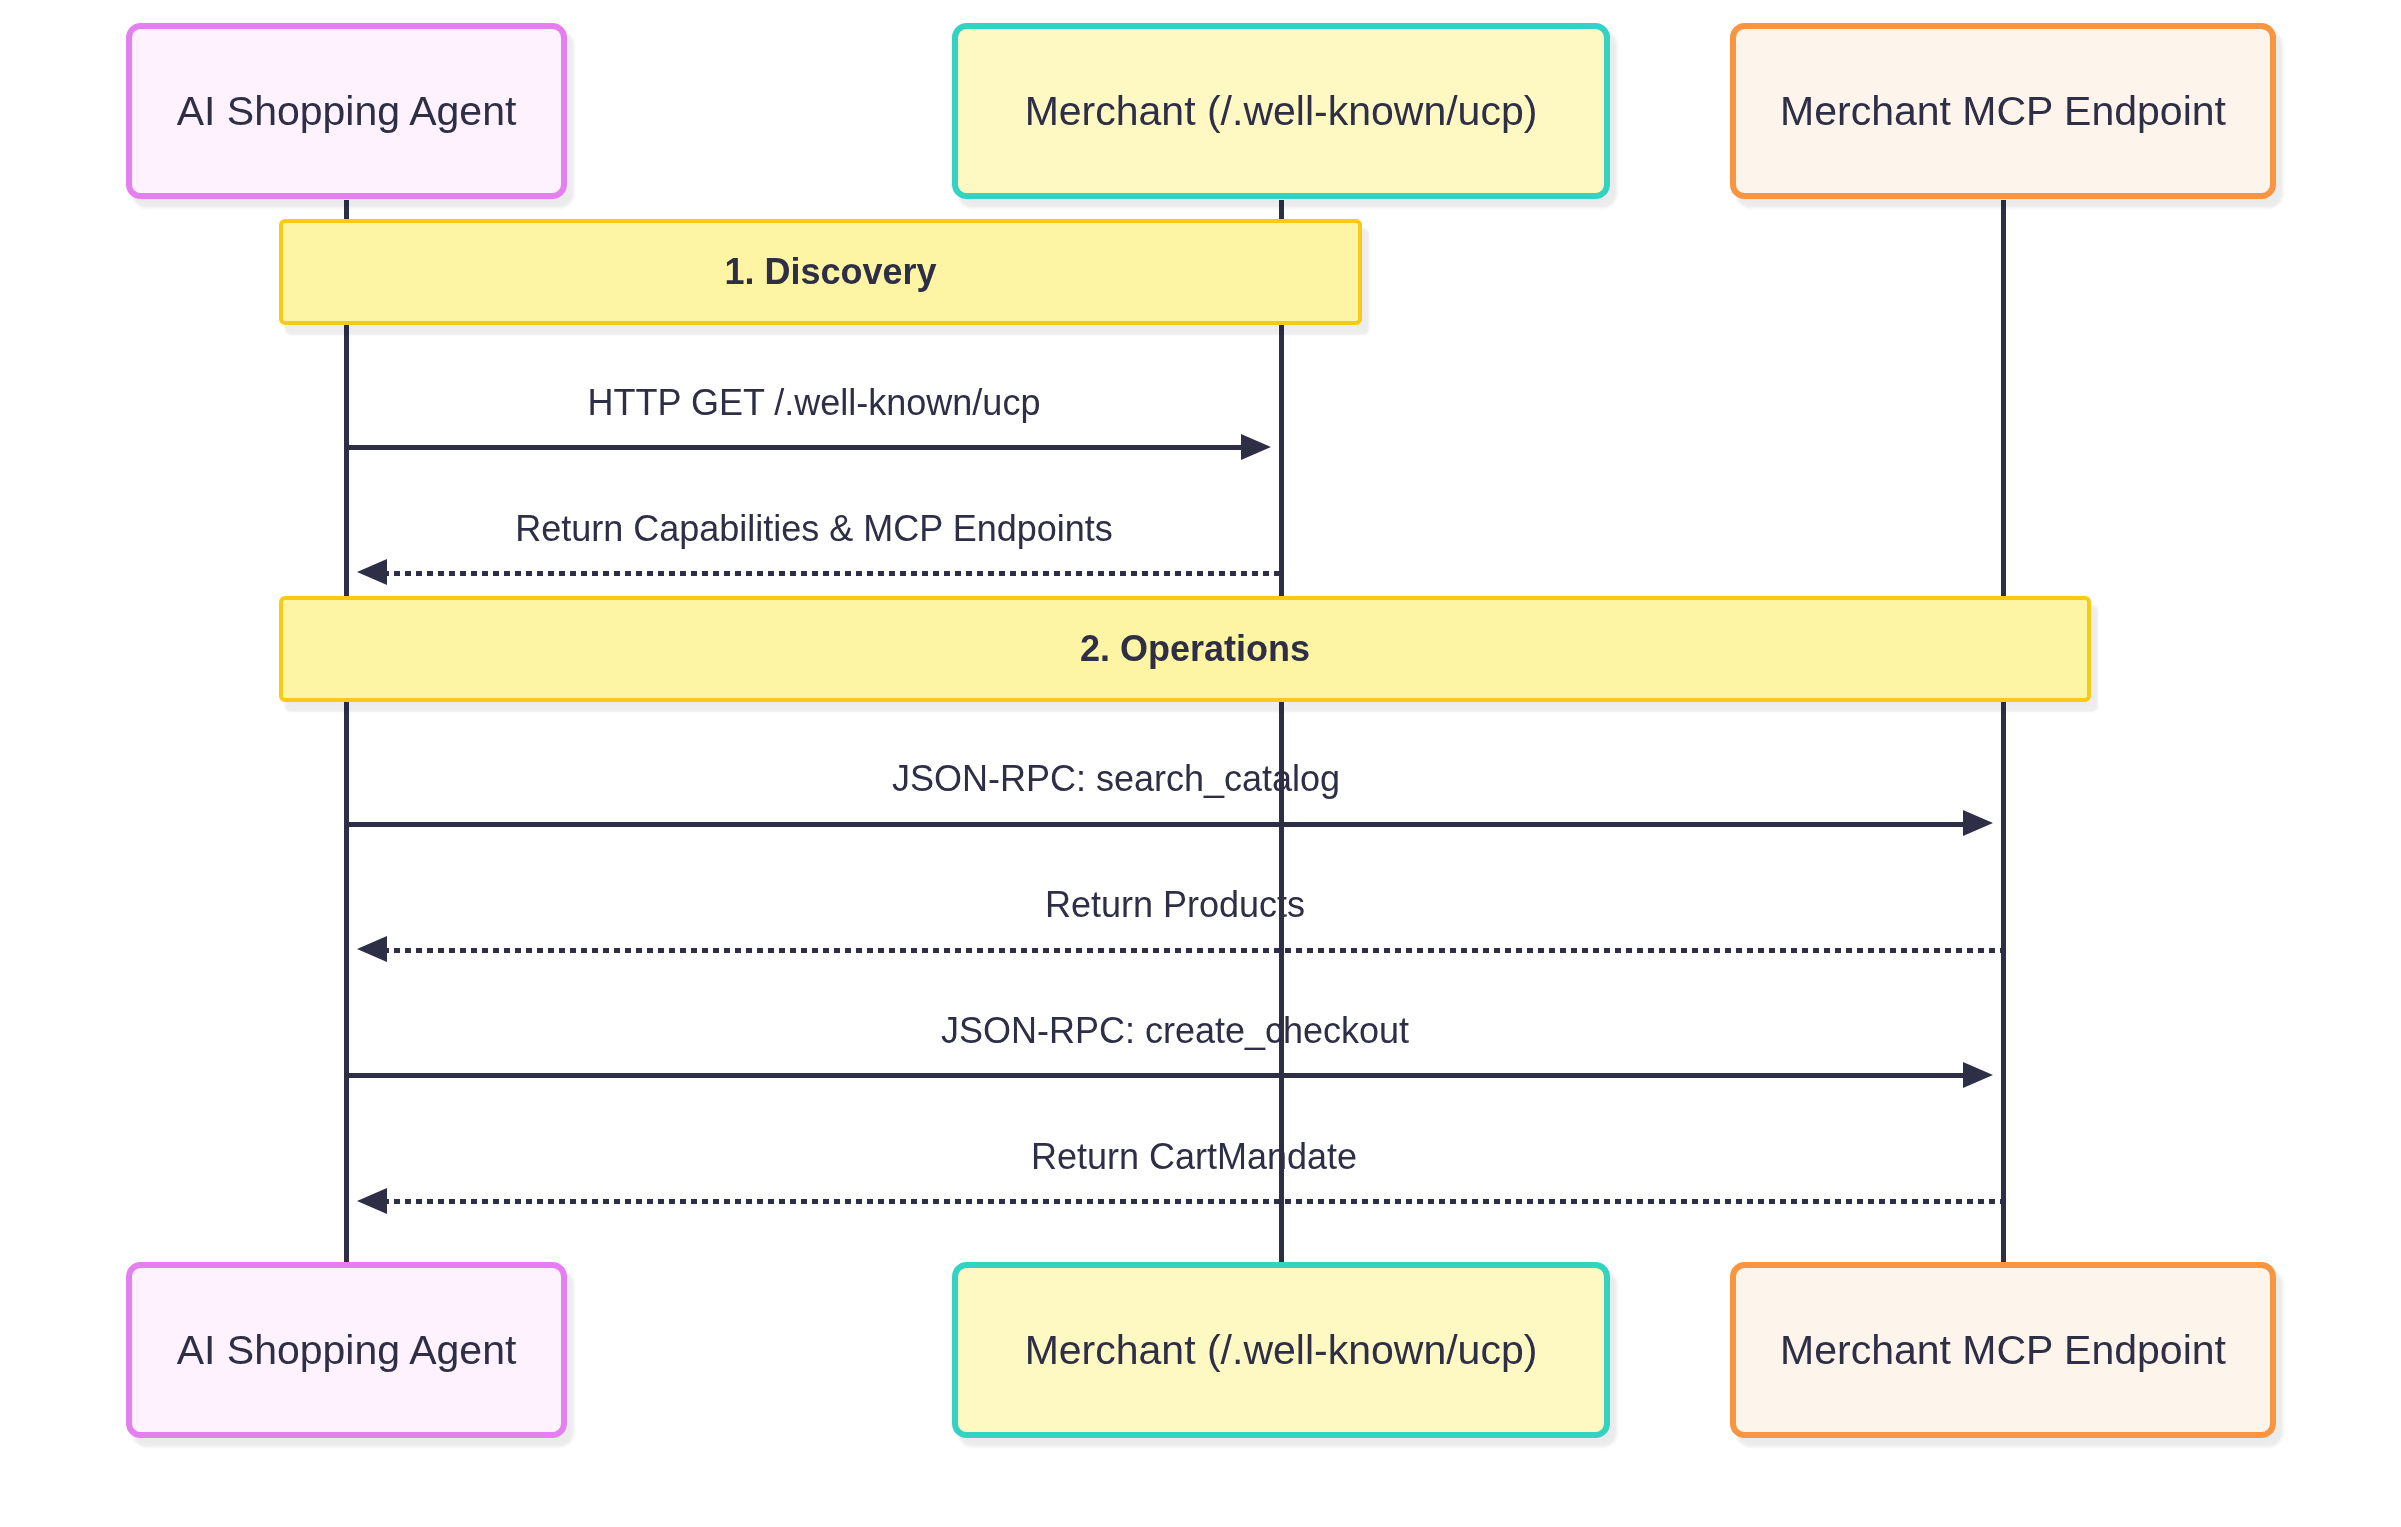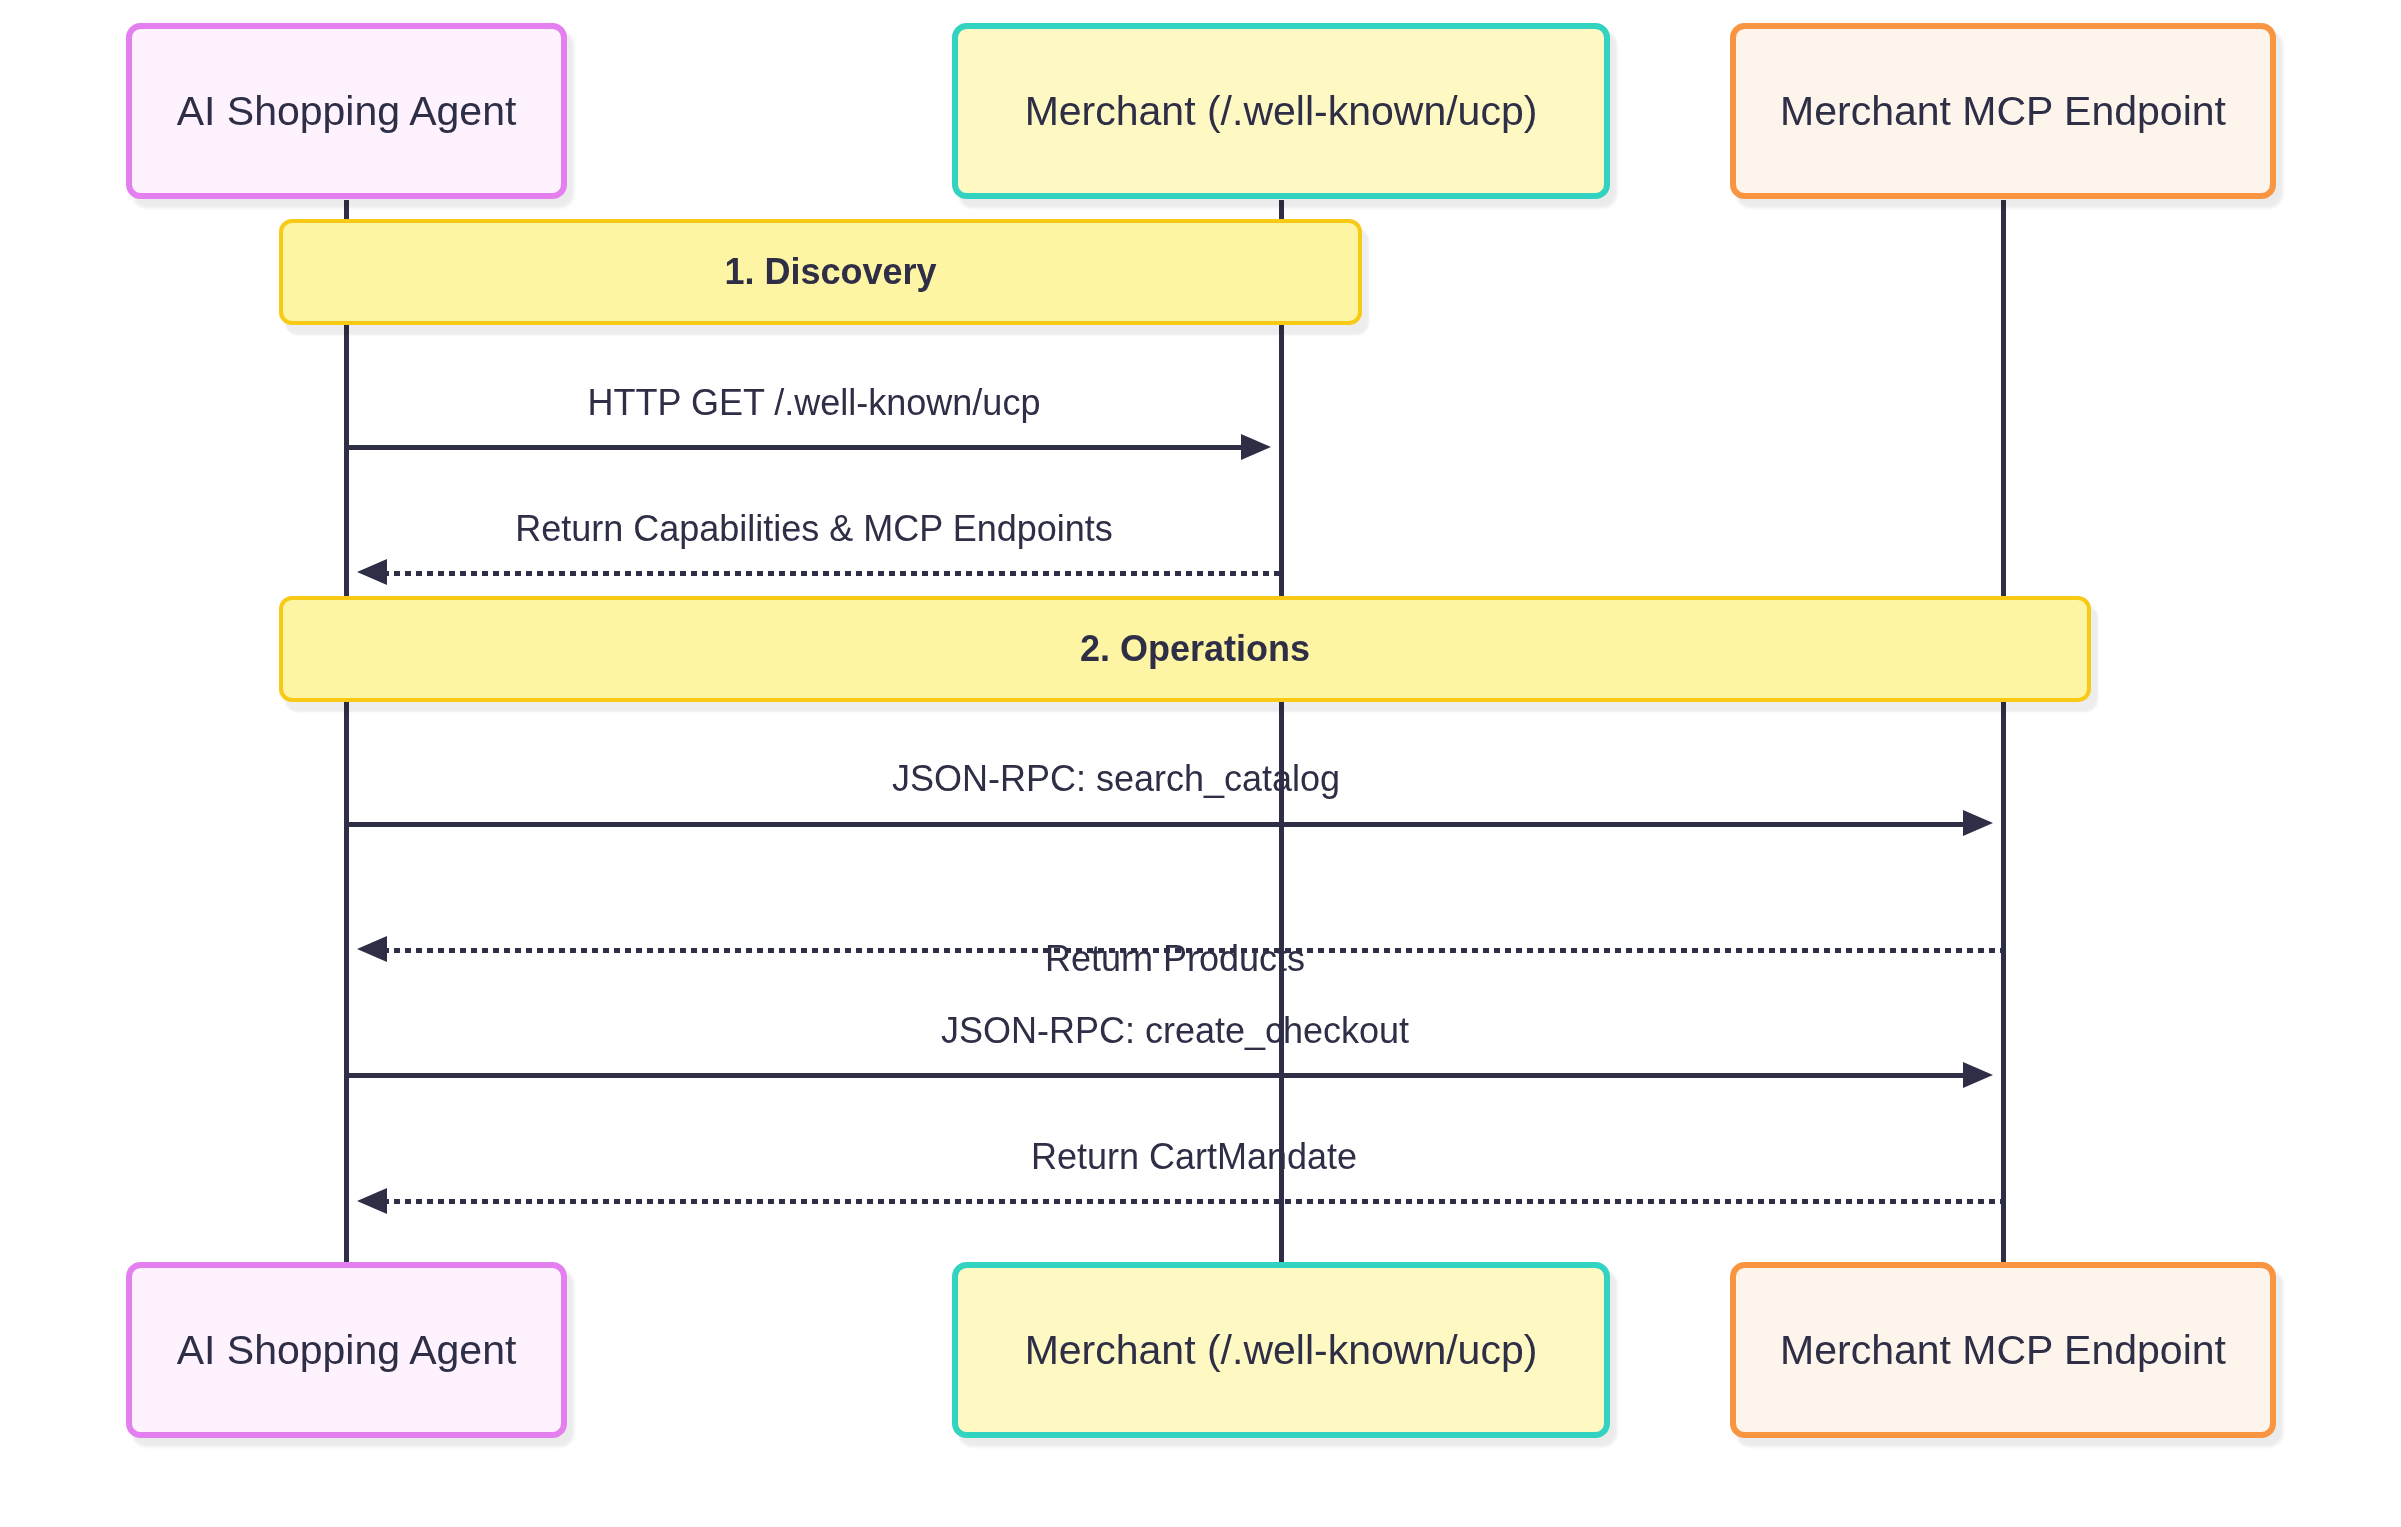--- a/index.html
+++ b/index.html
@@ -41,21 +41,21 @@
   }
   .actor.pink  {border-color:#e47ff0;background:#fdf2fd;}
   .actor.teal  {border-color:#32d3c0;background:#fef9c3;}
   .actor.orange{border-color:#f99440;background:#fdf4ec;}
   
   .section{
     position:absolute;
     height:106px;
     border:4.7px solid #f8ca15;
     background:#fdf5a4;
-    border-radius:13px;
+    border-radius:6px;
     display:flex;align-items:center;justify-content:center;
     box-shadow:6.2px 9.4px 2.1px rgba(0,0,0,0.07);
     z-index:2;
     padding-left:20px;
   }
   .section-label{
     font-size:36px;font-weight:700;
     color:var(--dark);white-space:nowrap;
   }
   
@@ -113,21 +113,21 @@
   <div class="arrowhead left" style="left:357px;top:559px;"></div>
 
   <div class="section" style="left:279px;top:596px;width:1812px;">
     <span class="section-label">2. Operations</span>
   </div>
 
   <div class="msg-label" style="left:1116px;top:779px;">JSON-RPC: search_catalog</div>
   <div class="msg-line" style="left:347px;top:822px;width:1622px;"></div>
   <div class="arrowhead right" style="left:1963px;top:810px;"></div>
 
-  <div class="msg-label" style="left:1175px;top:959px;">Return Products</div>
+  <div class="msg-label" style="left:1175px;top:905px;">Return Products</div>
   <div class="msg-line dashed" style="left:383px;top:948px;width:1620px;"></div>
   <div class="arrowhead left" style="left:357px;top:936px;"></div>
 
   <div class="msg-label" style="left:1175px;top:1031px;text-align:center;">JSON-RPC: create_checkout</div>
   <div class="msg-line" style="left:347px;top:1073px;width:1622px;"></div>
   <div class="arrowhead right" style="left:1963px;top:1062px;"></div>
 
   <div class="msg-label" style="left:1175px;top:1157px;margin-left:19px;">Return CartMandate</div>
   <div class="msg-line dashed" style="left:383px;top:1199px;width:1620px;"></div>
   <div class="arrowhead left" style="left:357px;top:1188px;"></div>

